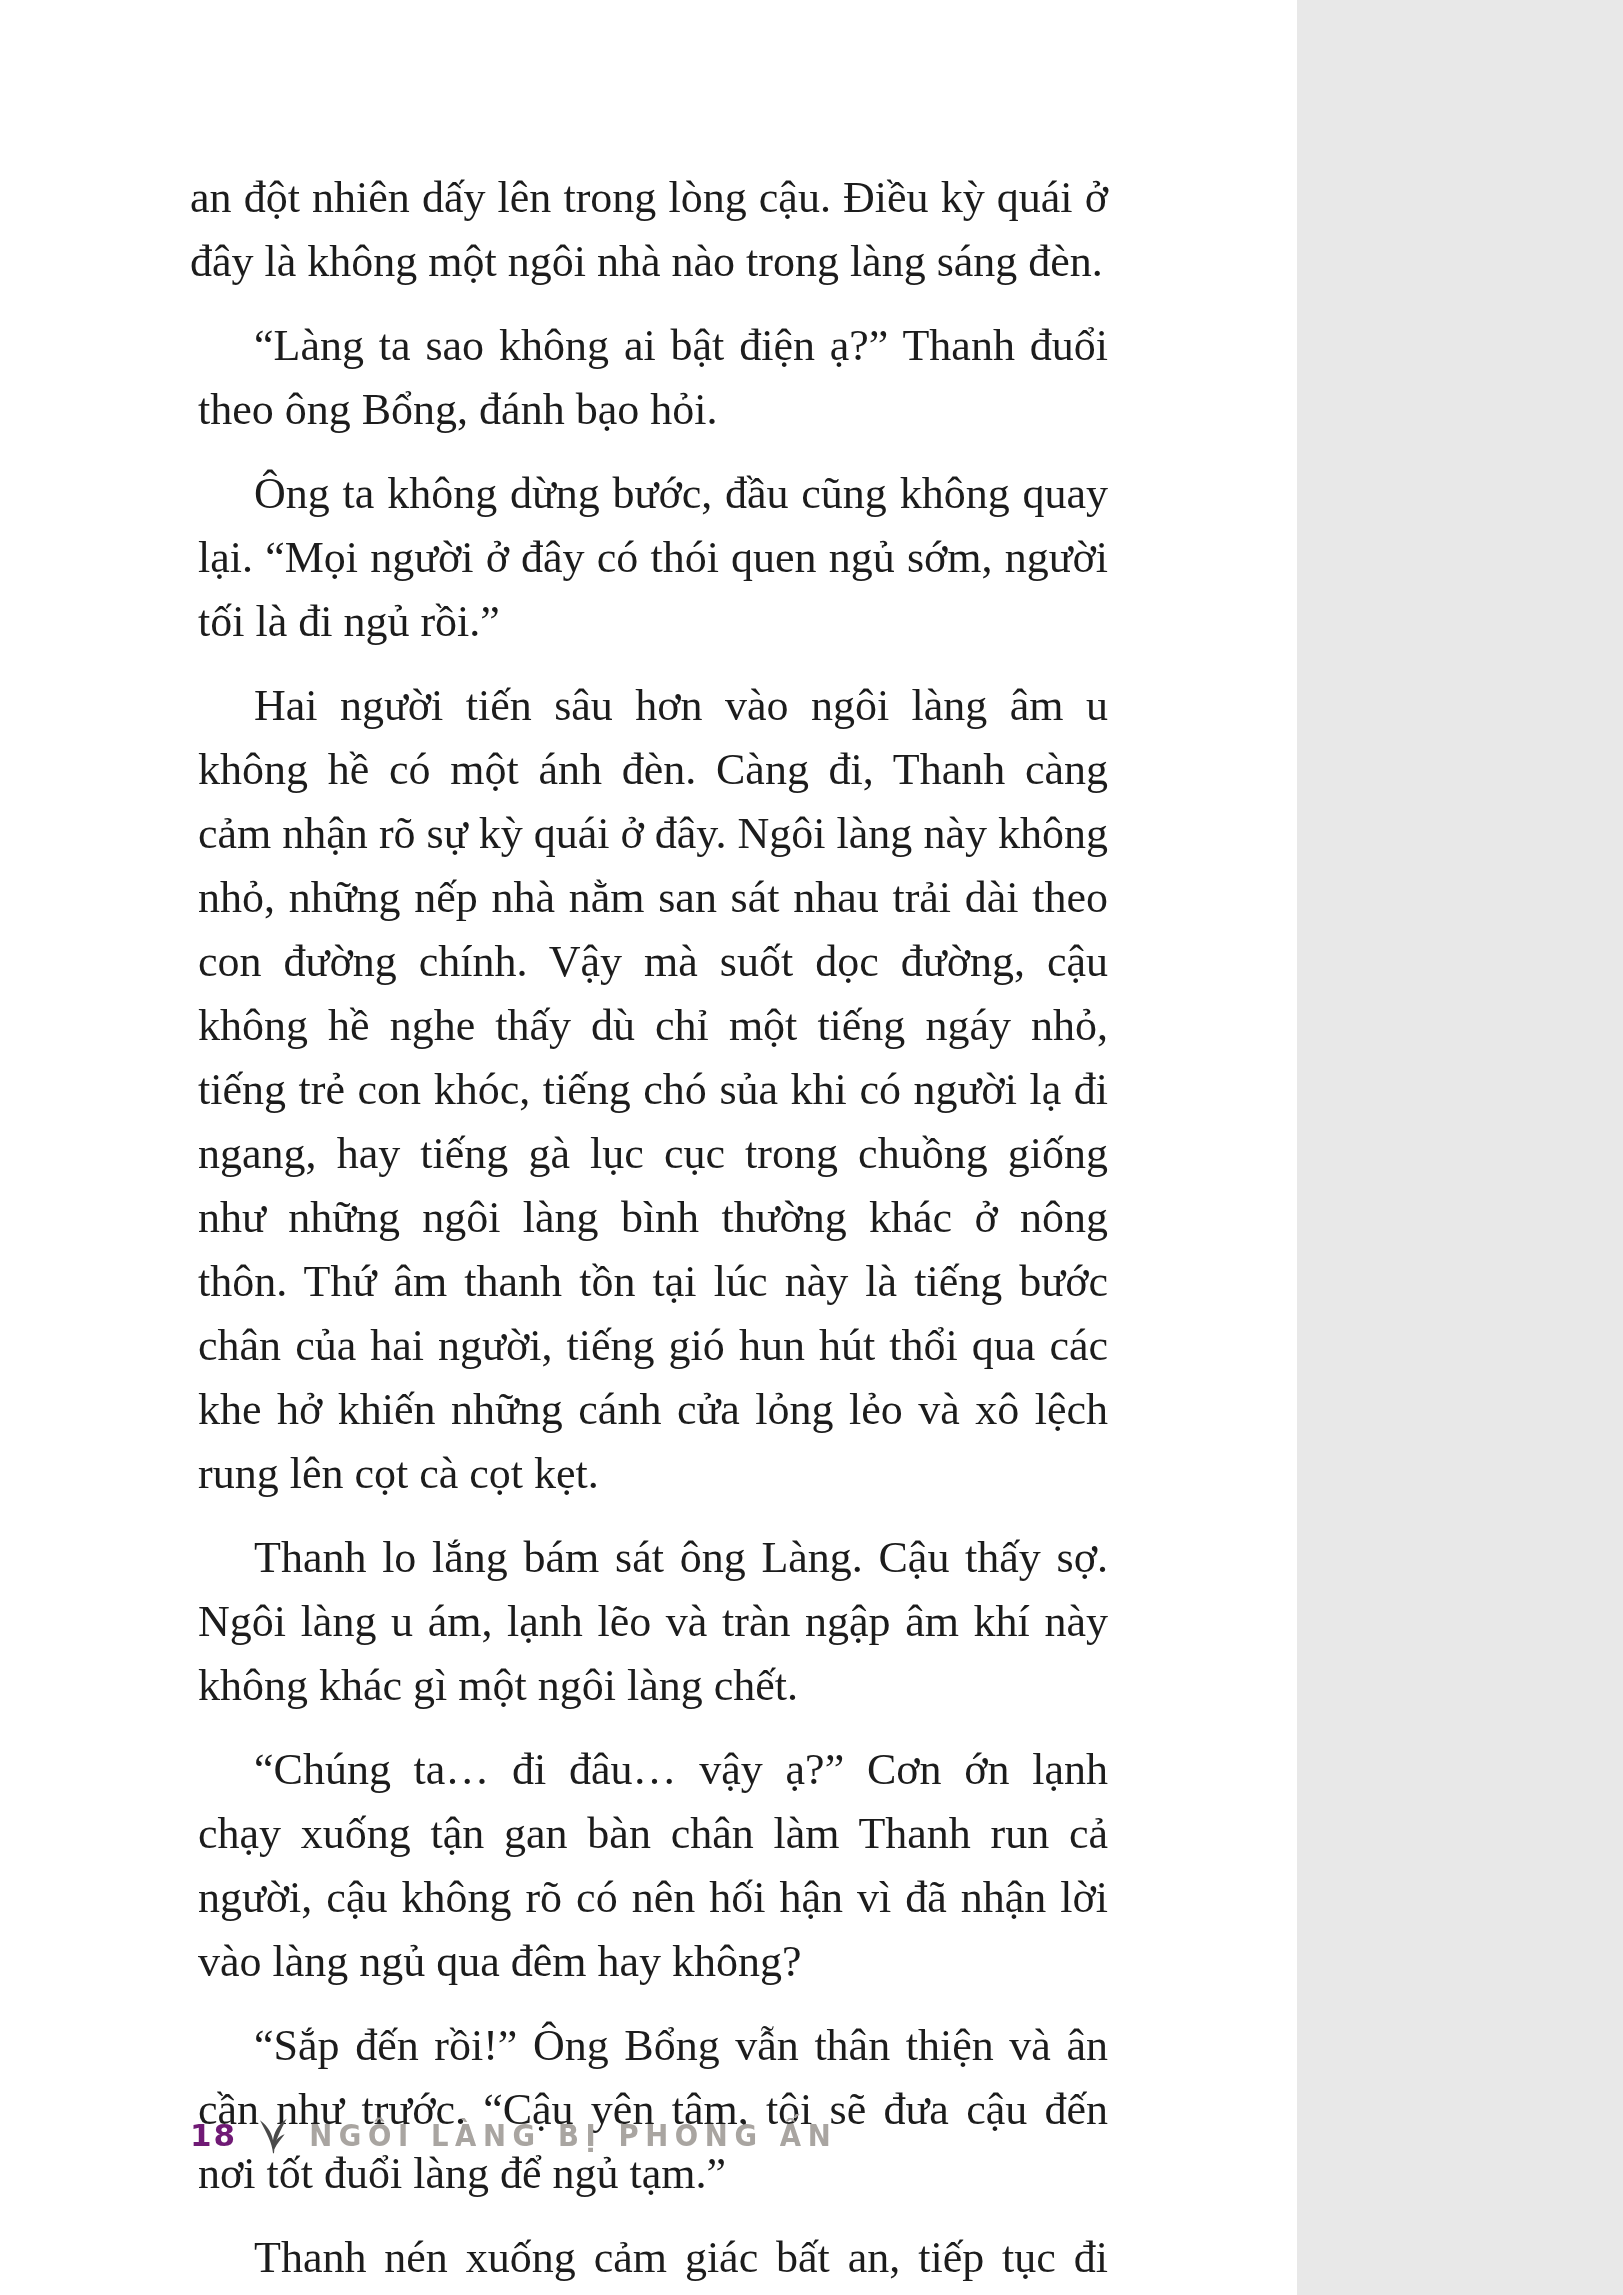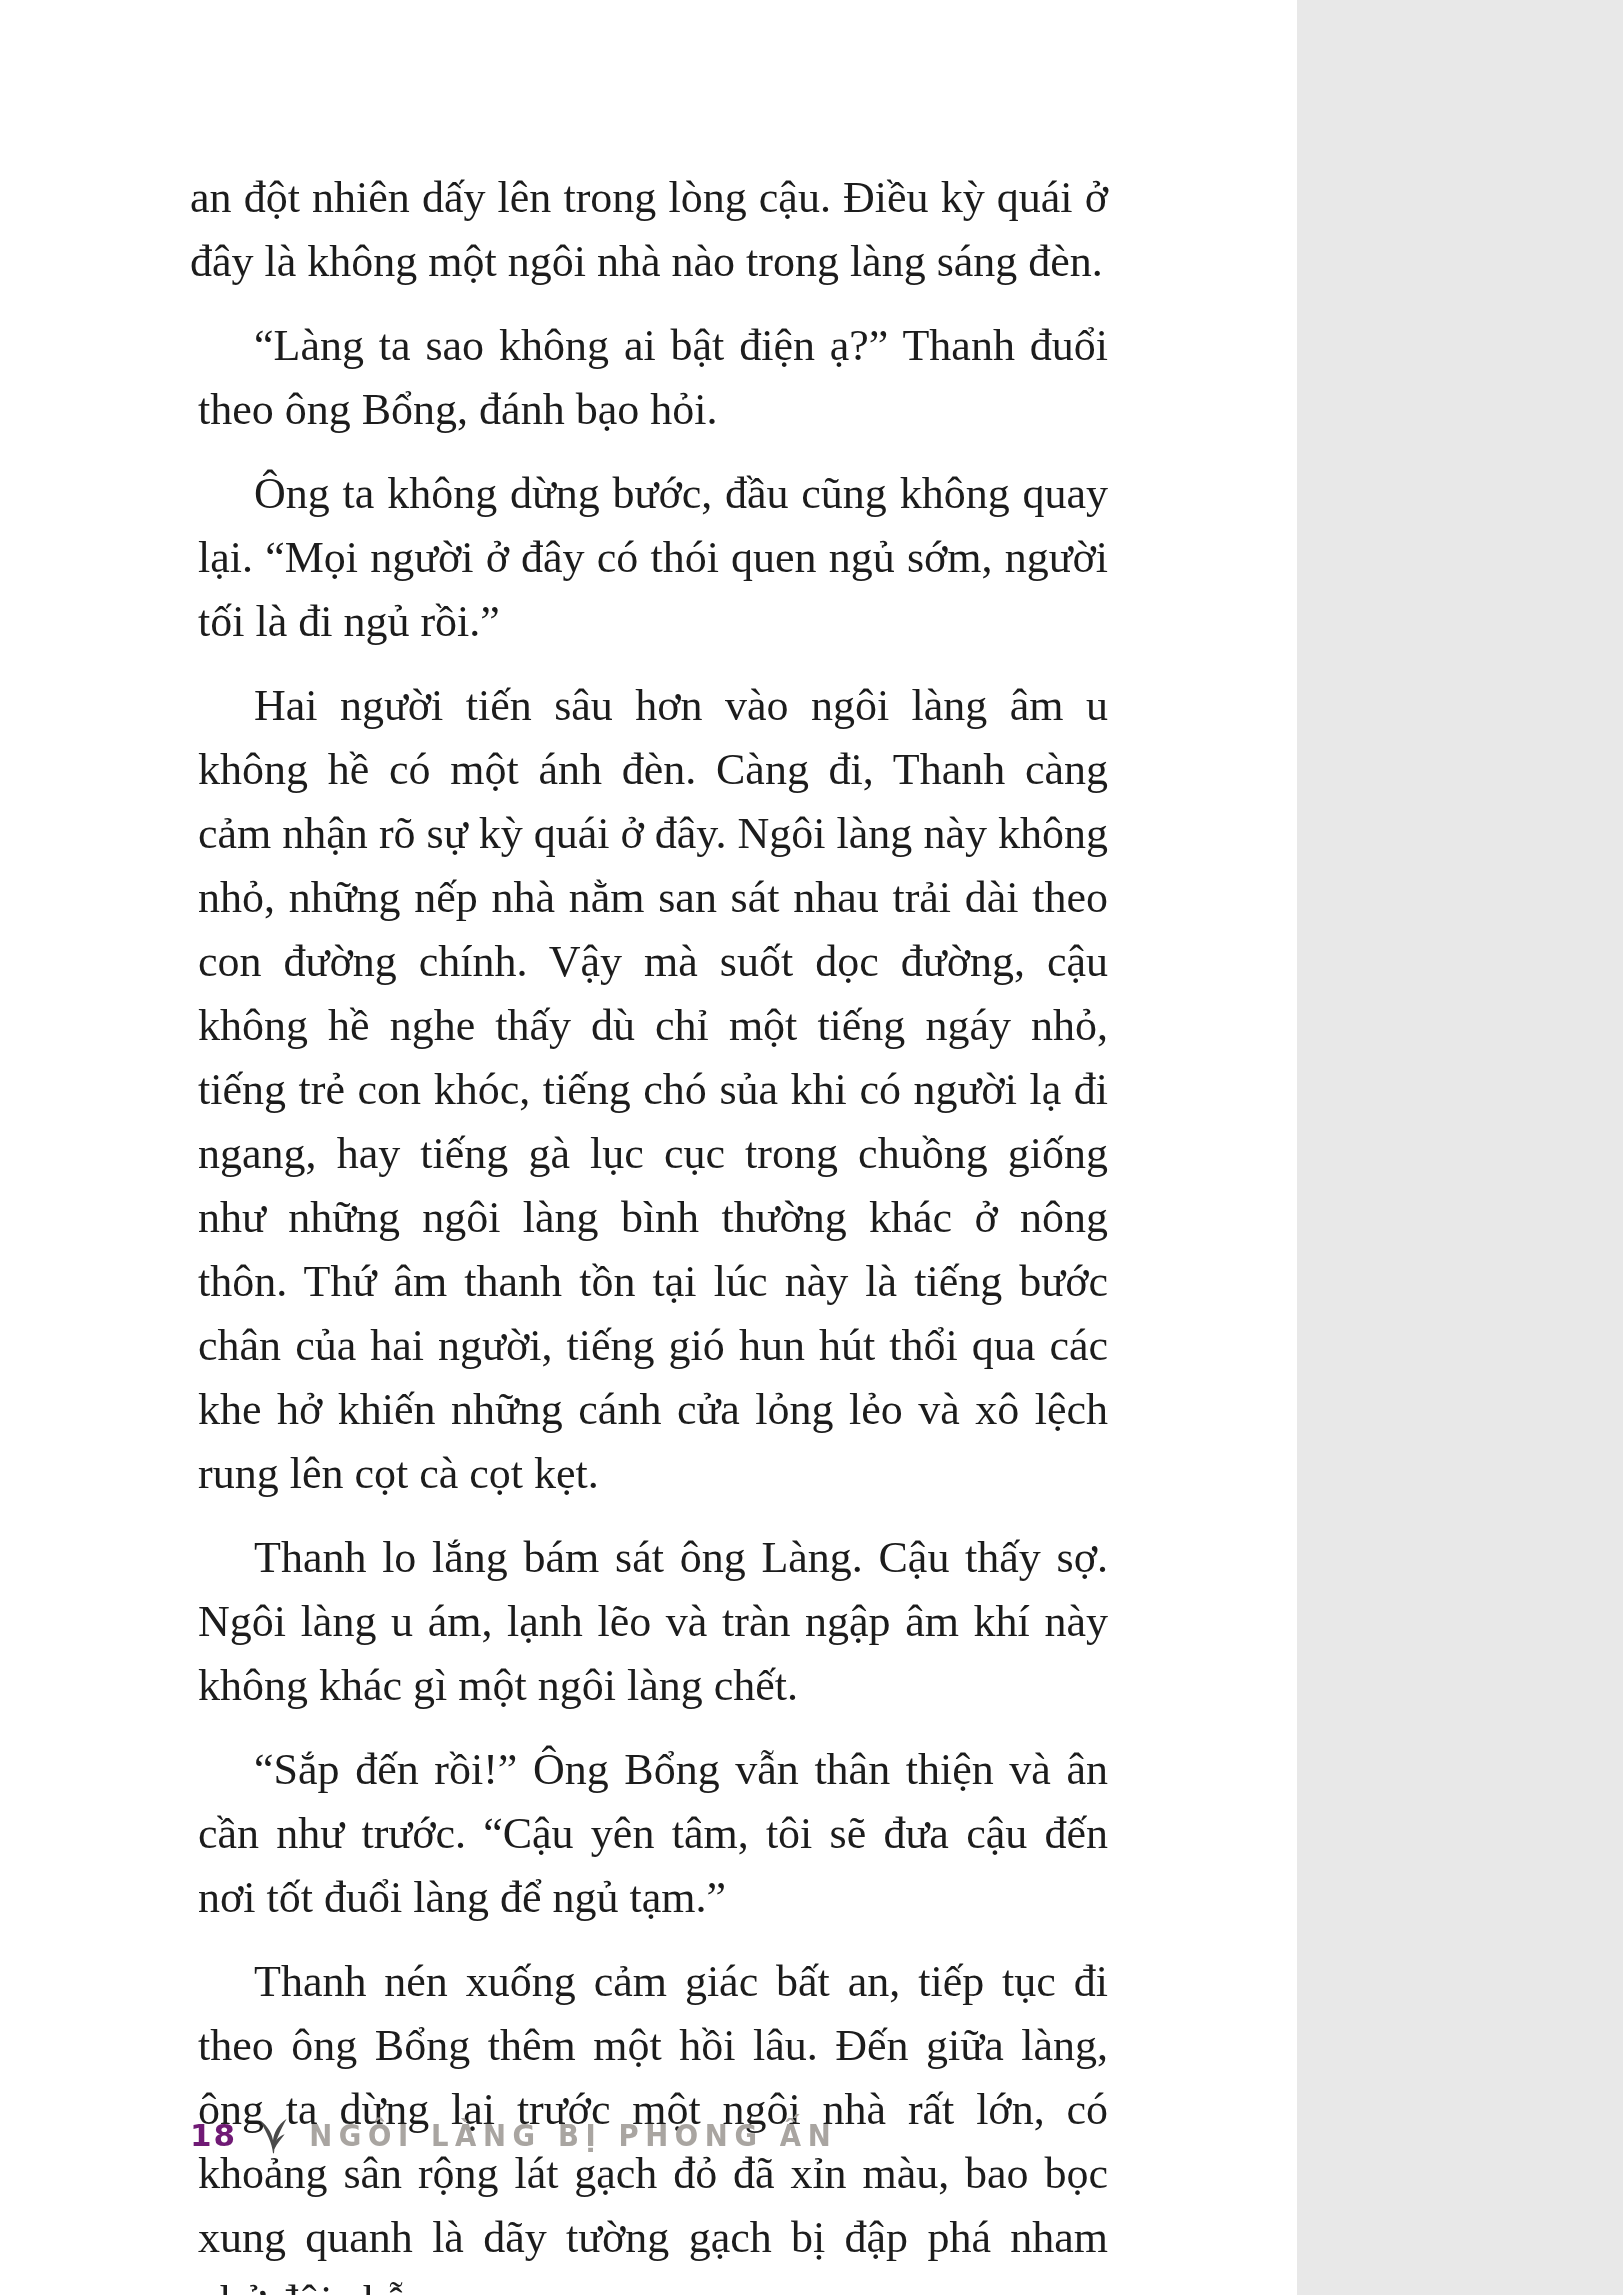--- a/index.html
+++ b/index.html
@@ -73,20 +73,21 @@
 <body>
 
 <div class="page">
 
   <div class="text-block">
     <p class="continuation">an đột nhiên dấy lên trong lòng cậu. Điều kỳ quái ở đây là không một ngôi nhà nào trong làng sáng đèn.</p>
     <p>“Làng ta sao không ai bật điện ạ?” Thanh đuổi theo ông Bổng, đánh bạo hỏi.</p>
     <p>Ông ta không dừng bước, đầu cũng không quay lại. “Mọi người ở đây có thói quen ngủ sớm, người tối là đi ngủ rồi.”</p>
     <p>Hai người tiến sâu hơn vào ngôi làng âm u không hề có một ánh đèn. Càng đi, Thanh càng cảm nhận rõ sự kỳ quái ở đây. Ngôi làng này không nhỏ, những nếp nhà nằm san sát nhau trải dài theo con đường chính. Vậy mà suốt dọc đường, cậu không hề nghe thấy dù chỉ một tiếng ngáy nhỏ, tiếng trẻ con khóc, tiếng chó sủa khi có người lạ đi ngang, hay tiếng gà lục cục trong chuồng giống như những ngôi làng bình thường khác ở nông thôn. Thứ âm thanh tồn tại lúc này là tiếng bước chân của hai người, tiếng gió hun hút thổi qua các khe hở khiến những cánh cửa lỏng lẻo và xô lệch rung lên cọt cà cọt kẹt.</p>
     <p>Thanh lo lắng bám sát ông Làng. Cậu thấy sợ. Ngôi làng u ám, lạnh lẽo và tràn ngập âm khí này không khác gì một ngôi làng chết.</p>
+    <p>“Chúng ta… đi đâu… vậy ạ?” Cơn ớn lạnh chạy xuống tận gan bàn chân làm Thanh run cả người, cậu không rõ có nên hối hận vì đã nhận lời vào làng ngủ qua đêm hay không?</p>
     <p>“Sắp đến rồi!” Ông Bổng vẫn thân thiện và ân cần như trước. “Cậu yên tâm, tôi sẽ đưa cậu đến nơi tốt đuổi làng để ngủ tạm.”</p>
     <p>Thanh nén xuống cảm giác bất an, tiếp tục đi theo ông Bổng thêm một hồi lâu. Đến giữa làng, ông ta dừng lại trước một ngôi nhà rất lớn, có khoảng sân rộng lát gạch đỏ đã xỉn màu, bao bọc xung quanh là dãy tường gạch bị đập phá nham nhở đôi chỗ.</p>
   </div>
 
   <div class="footer">
     <span class="page-number">18</span>
     <span class="plant-icon">
       <svg viewBox="0 0 24 24" width="40" height="40" aria-hidden="true">
         <path d="M12 23 C11.4 16.5 8.5 11.5 4.2 3.2 C9.5 7.2 11.3 11.5 12 15.2 C12.6 10.5 14.6 6.2 20.2 2.2 C16.2 9.8 13 15.5 12.6 23 Z" fill="#4a4a4a"></path>
         <path d="M12.2 18.5 C13.5 14.8 15.8 12.8 19 11.5 C16.6 14.8 14.6 16.8 12.8 20.5 Z" fill="#4a4a4a"></path>

